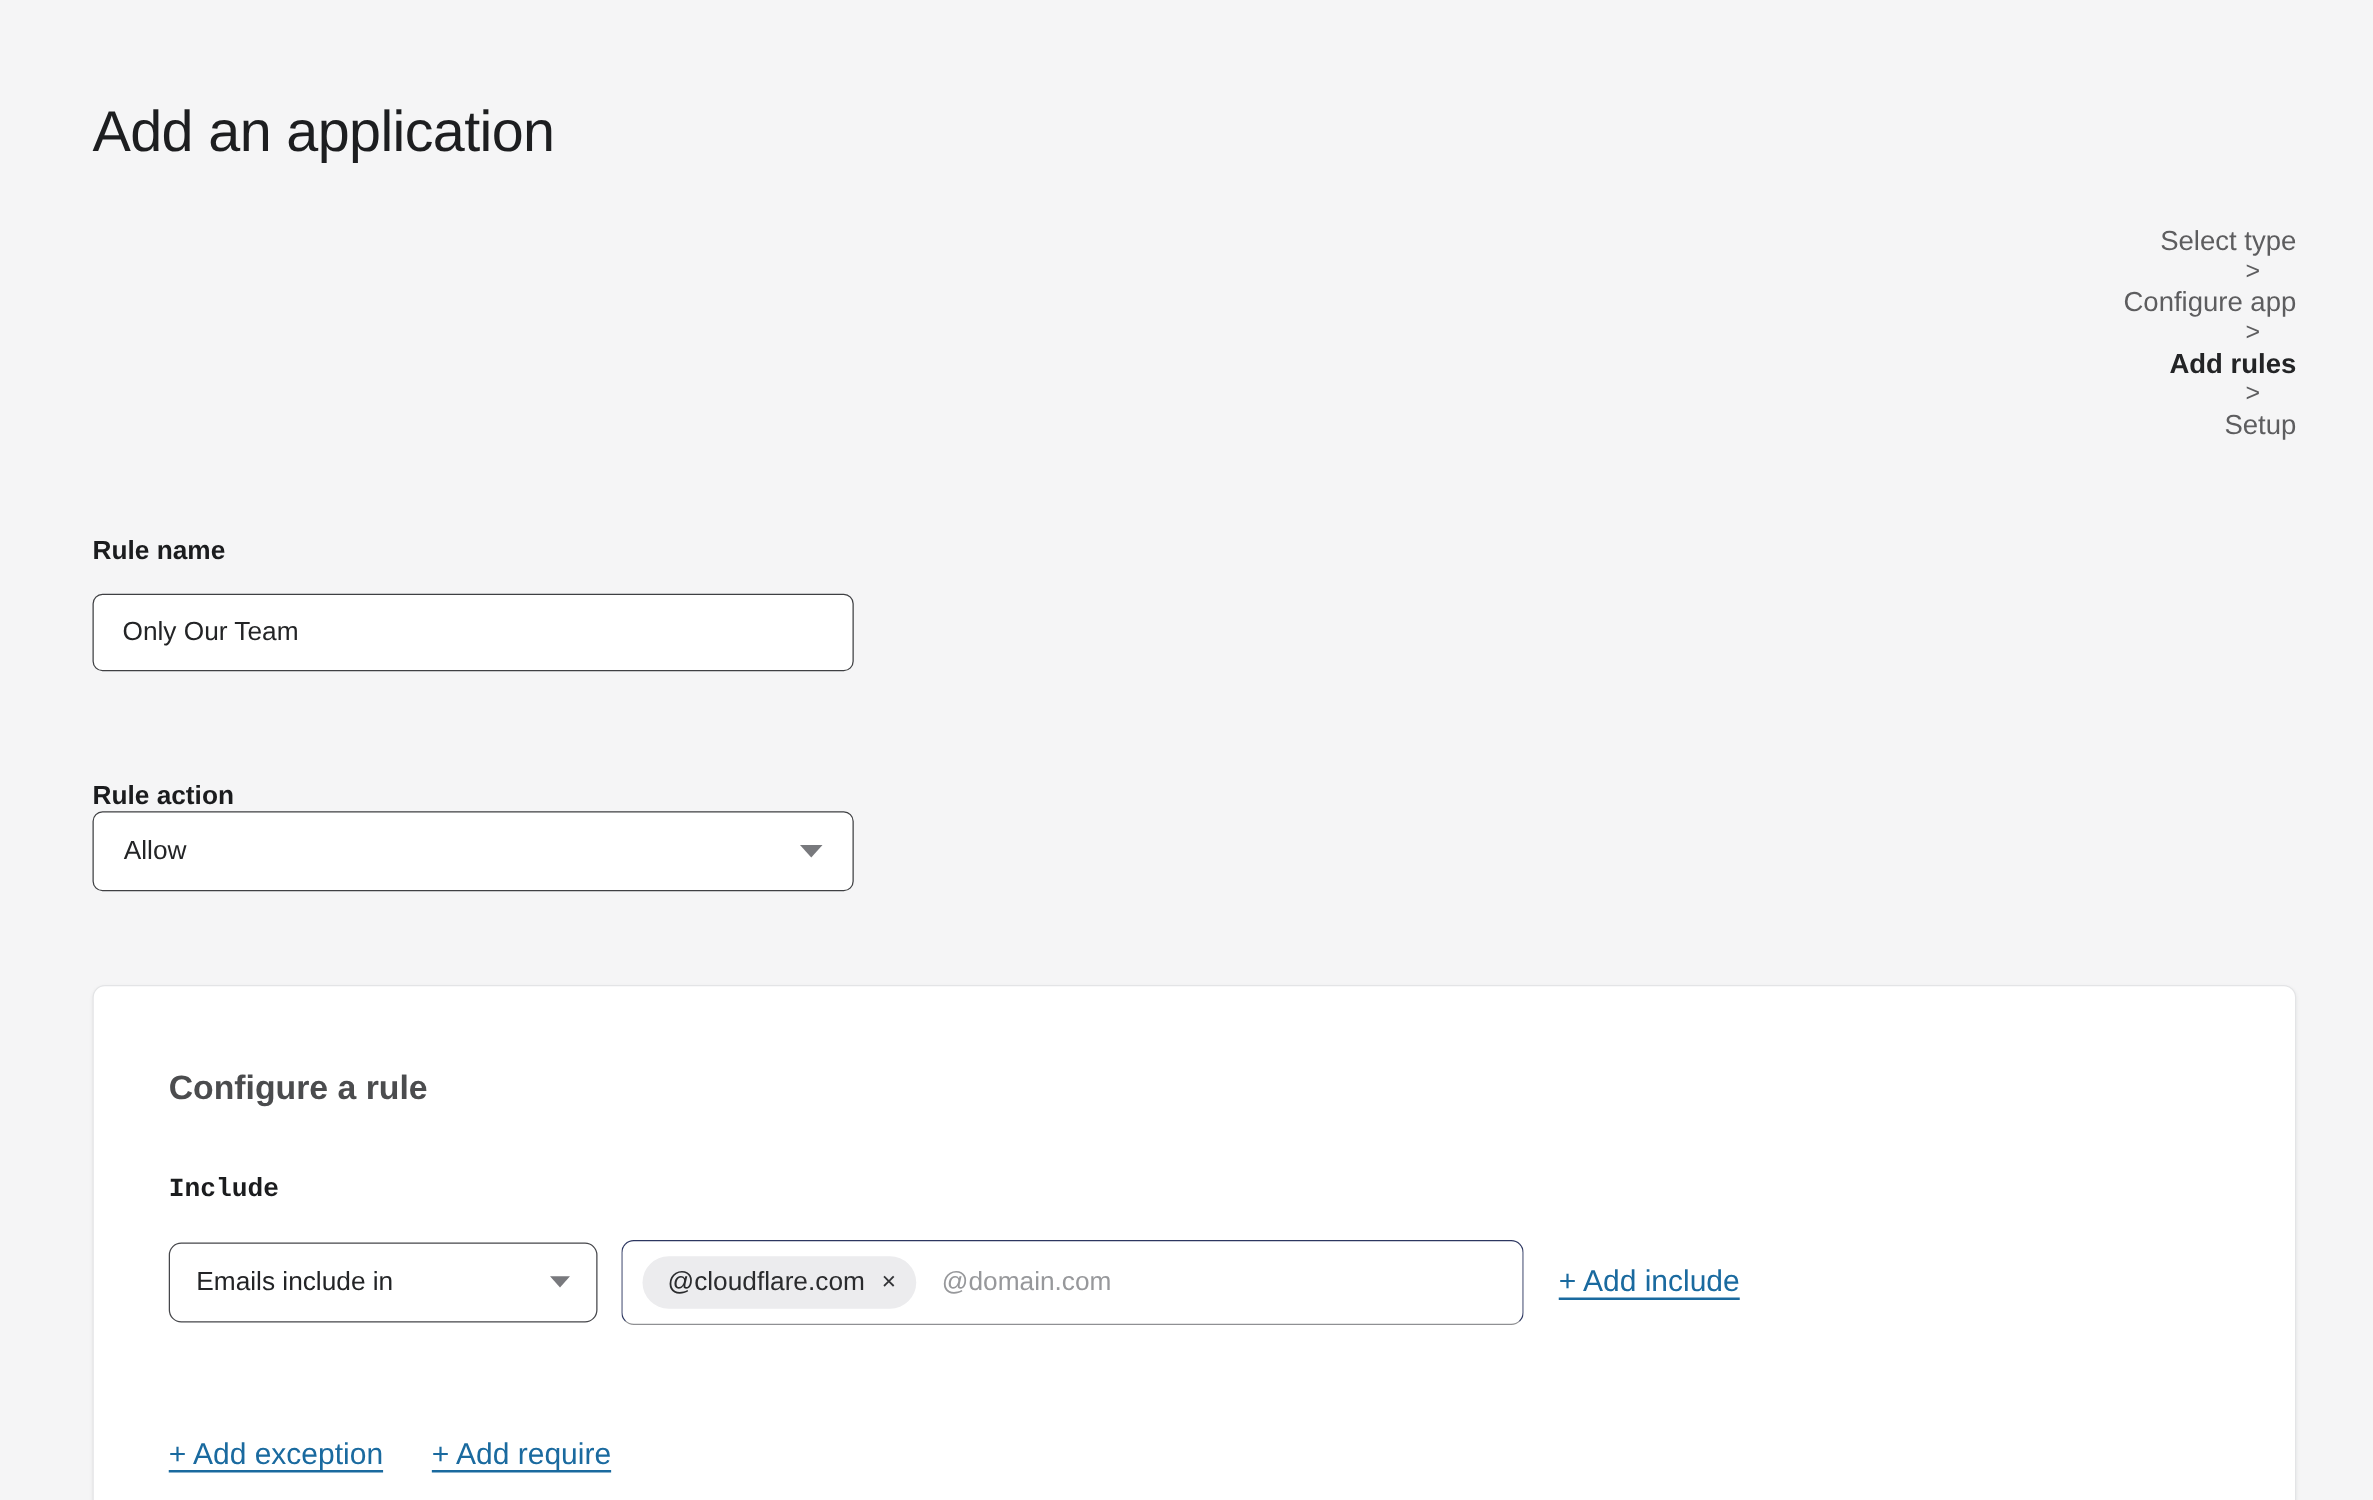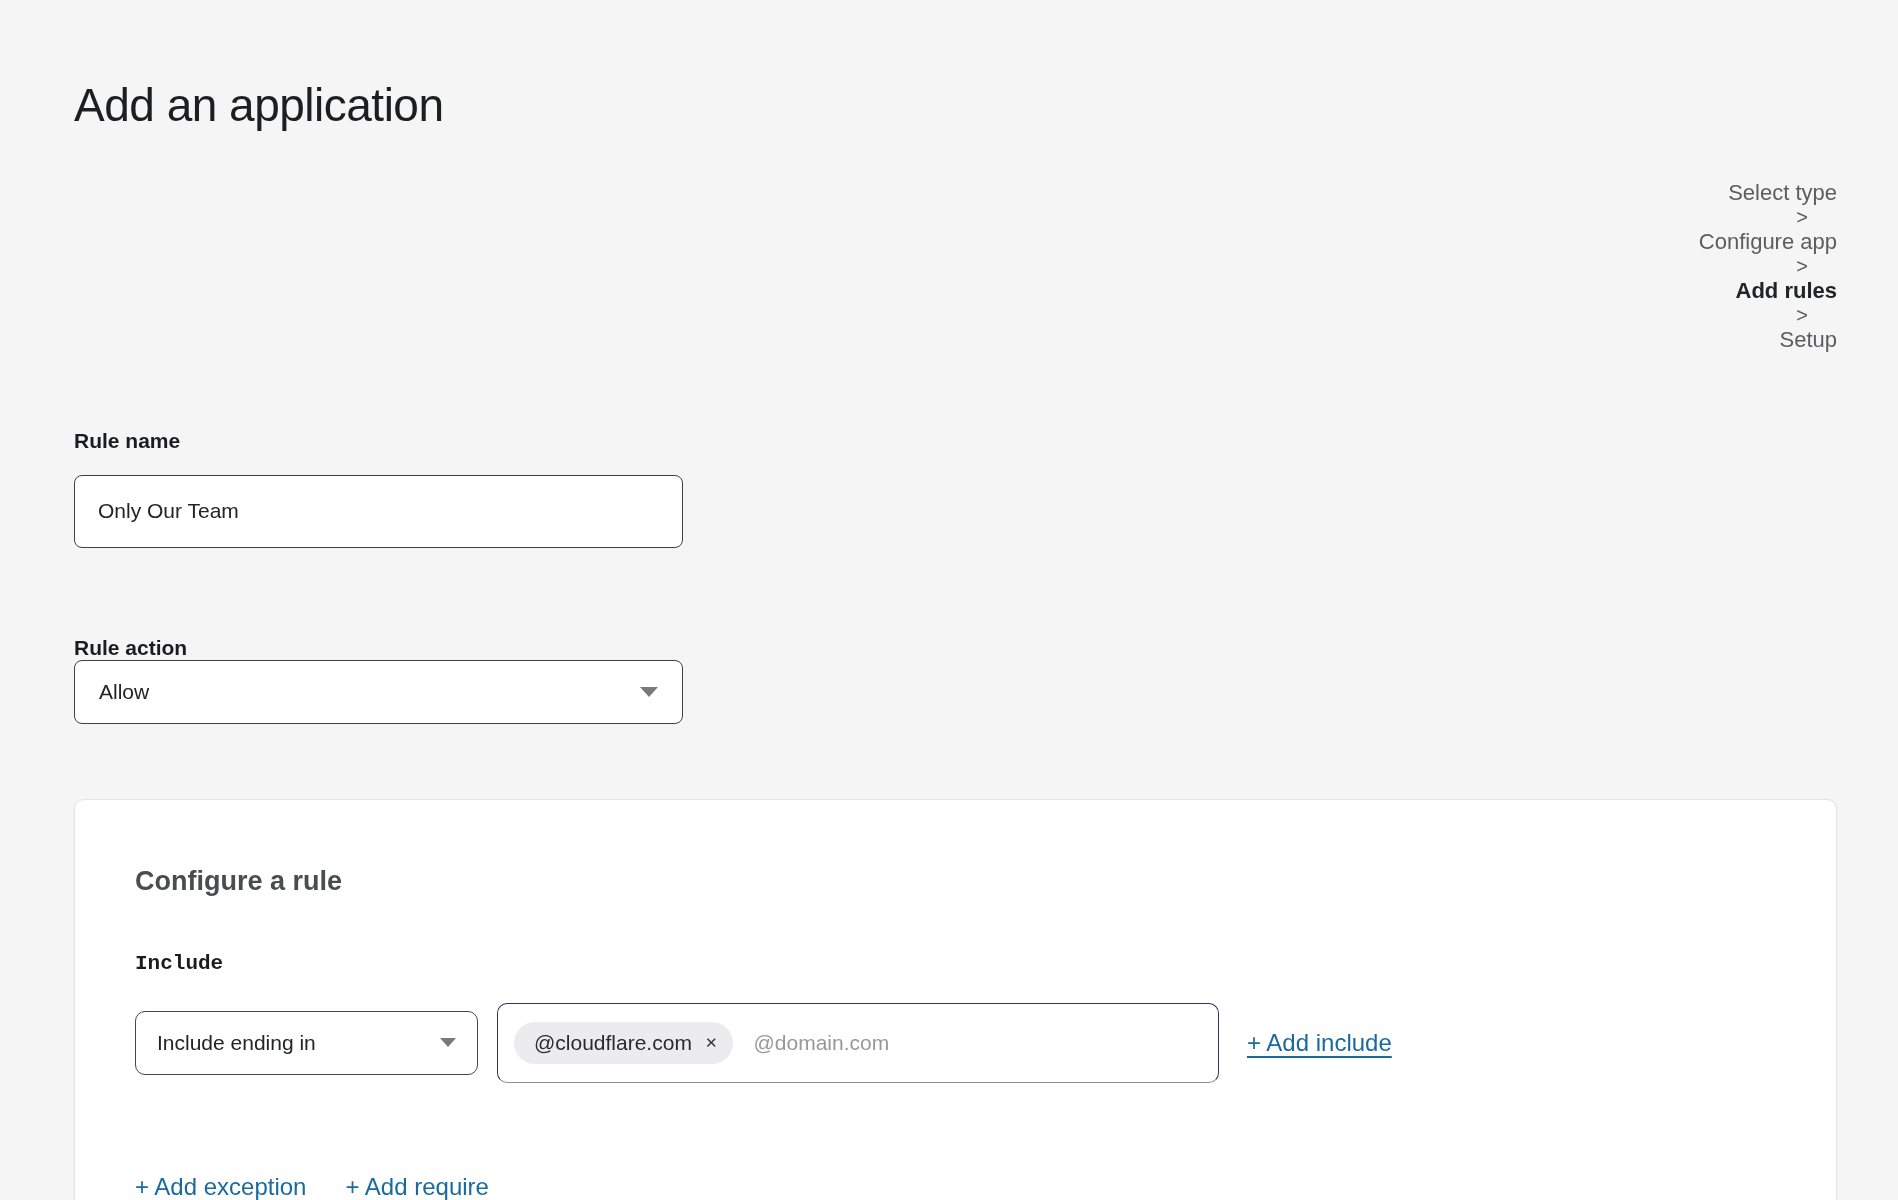--- a/index.html
+++ b/index.html
@@ -64,21 +64,21 @@
   
   .field-label {
     font-size: 21px;
     font-weight: 700;
     color: #1b1c1e;
   }
   .rule-name-label { margin-top: 76px; }
   .text-input {
     display: block;
     margin-top: 22px;
-    width: 609px; height: 73px;
+    width: 609px; height: 62px;
     border: 1px solid #3f4043;
     border-radius: 8px;
     background: #ffffff;
     font-family: inherit;
     font-size: 21px;
     color: #232426;
     padding: 0 23px;
     outline: none;
   }
   .rule-action-label { margin-top: 88px; }
@@ -131,21 +131,21 @@
     font-size: 21px;
     color: #232426;
     cursor: pointer;
     flex: none;
   }
   .selector-box .caret-down {
     border-left-width: 8px; border-right-width: 8px; border-top-width: 9px;
   }
   .tag-input {
     margin-left: 19px;
-    width: 722px; height: 80px;
+    width: 722px; height: 68px;
     border: 1px solid #2c3660;
     border-bottom-color: #8f9093;
     border-radius: 10px;
     background: #ffffff;
     display: flex; align-items: center;
     padding: 0 14px 0 16px;
     flex: none;
   }
   .tag-chip {
     height: 42px;
@@ -219,21 +219,21 @@
     <span class="caret-down"></span>
   </div>
 
   <div class="rule-card">
     <div class="card-title">Configure a rule</div>
 
     <div class="field-label include-label">Include</div>
 
     <div class="include-row">
       <div class="selector-box">
-        <span>Include ending in</span>
+        <span>Emails include in</span>
         <span class="caret-down"></span>
       </div>
 
       <div class="tag-input">
         <span class="tag-chip">
           <span>@cloudflare.com</span>
           <span class="tag-remove">✕</span>
         </span>
         <input class="tag-free-input" type="text" placeholder="@domain.com" style="">
       </div>

